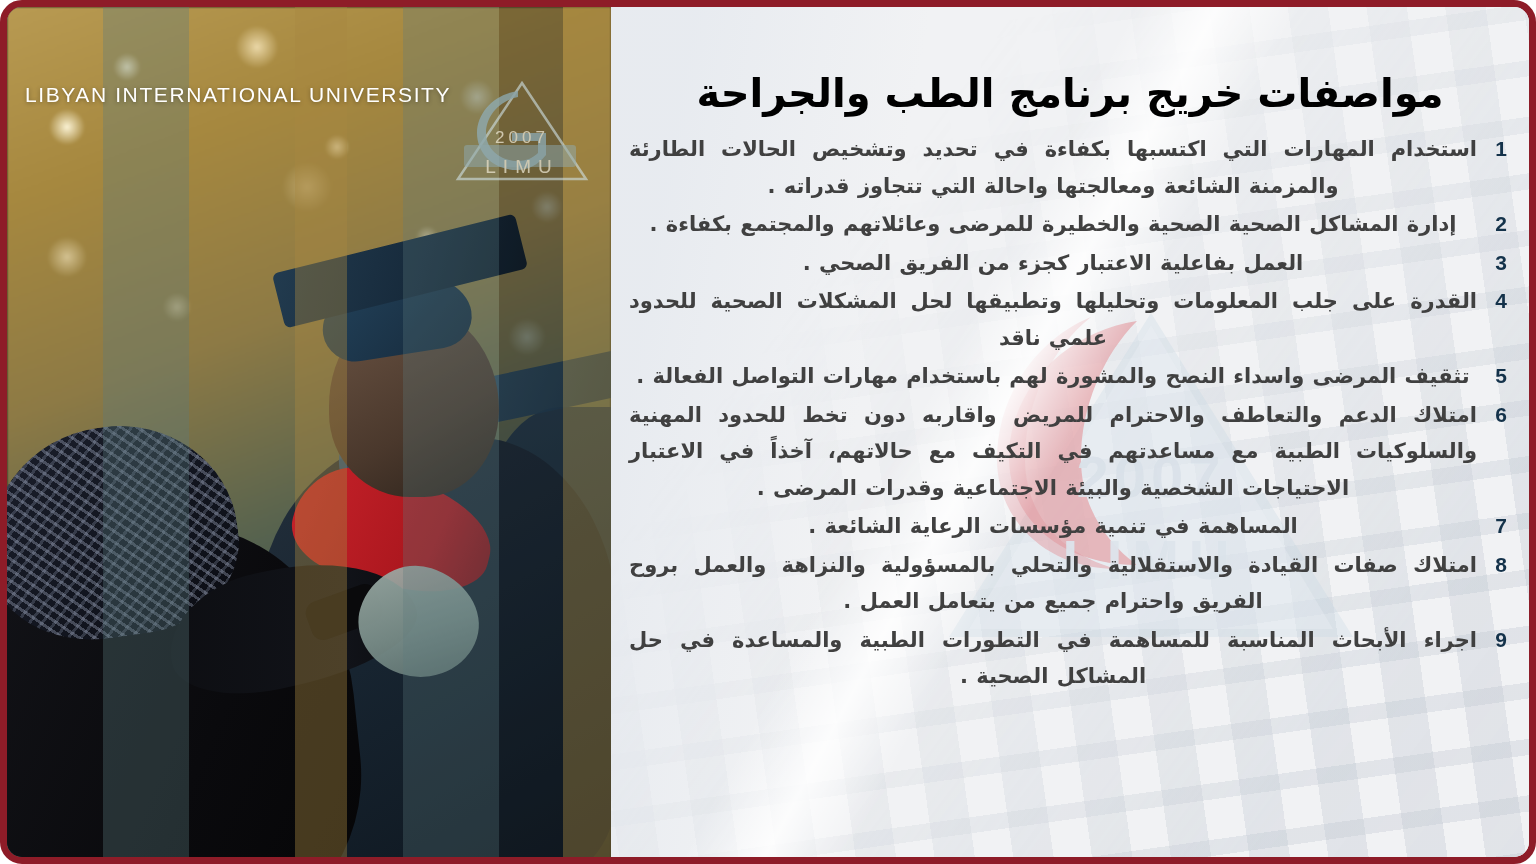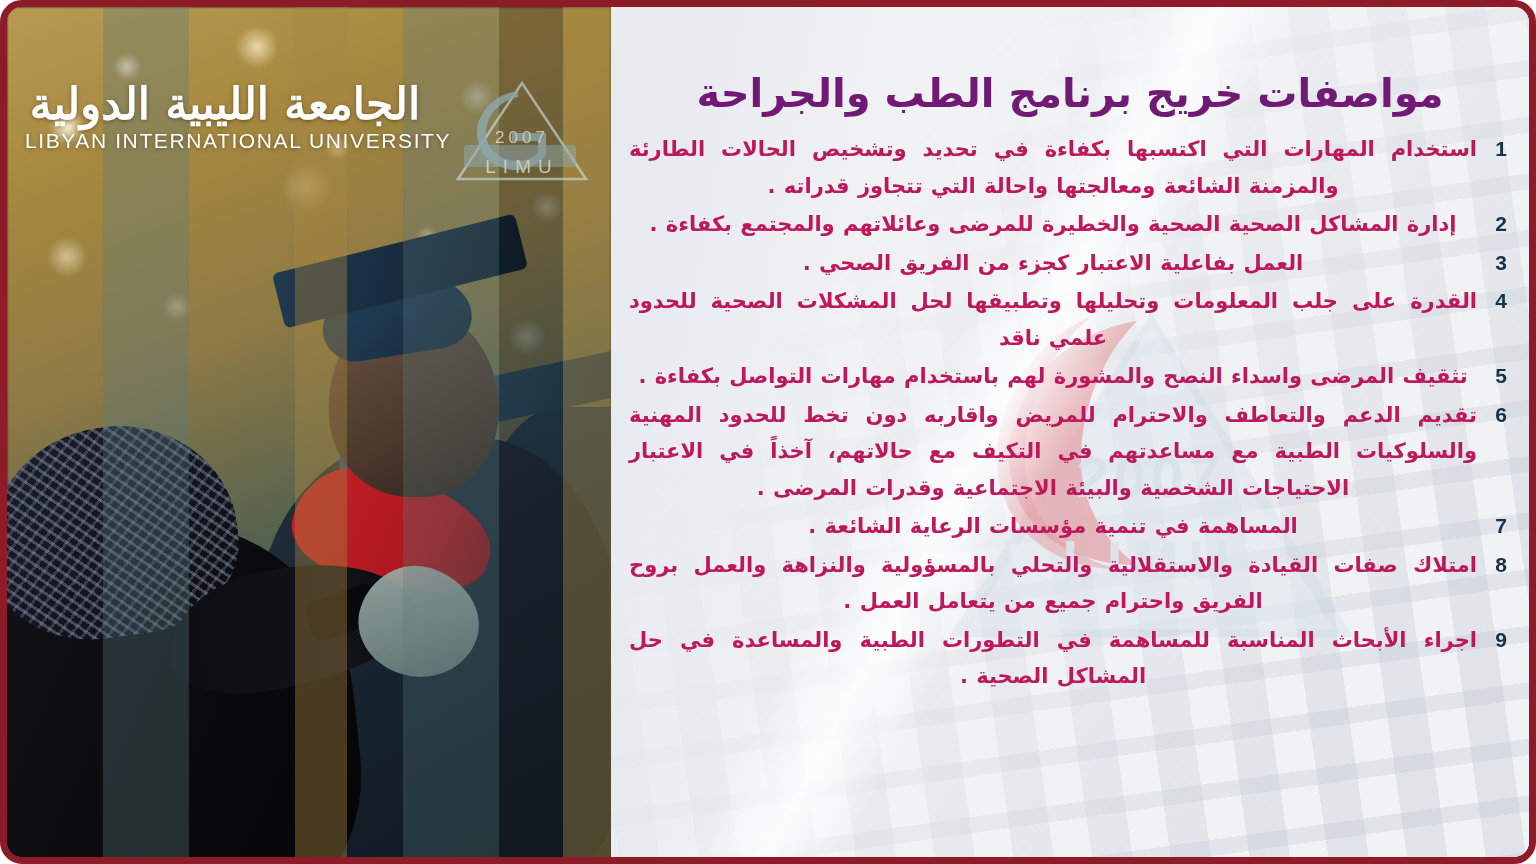--- a/index.html
+++ b/index.html
@@ -268,21 +268,21 @@
     pointer-events: none;
   }
 
   
   .title {
     position: absolute;
     top: 36px;
     right: 36px;
     left: 36px;
     text-align: center;
-    color: #701a75;
+    color: #000000;
     font-size: 40px;
     font-weight: 700;
     line-height: 1.15;
     letter-spacing: 0;
   }
 
   
   .list {
     position: absolute;
     top: 124px;
@@ -301,21 +301,21 @@
     min-width: 20px;
     text-align: right;
     color: #14324A;
     font-size: 21px;
     font-weight: 700;
     line-height: 36.5px;
     font-family: "Liberation Sans", sans-serif;
   }
   .txt {
     flex: 1 1 auto;
-    color: #be185d;
+    color: #404040;
     font-size: 21px;
     font-weight: 700;
     line-height: 36.5px;
     text-align: justify;
     text-align-last: center;
     word-spacing: 1px;
   }
 </style>
 </head>
 <body>
@@ -342,21 +342,20 @@
 
     <div class="stripes">
       <i class="st1"></i>
       <i class="st2"></i>
       <i class="st3"></i>
       <i class="st-dark"></i>
       <i class="st4"></i>
     </div>
 
     <div class="uni-logo">
-      <div class="ar">الجامعة الليبية الدولية</div>
       <div class="en">LIBYAN INTERNATIONAL UNIVERSITY</div>
     </div>
 
     <svg class="limu-mark" viewBox="0 0 136 108">
       <polygon points="68,4 132,100 4,100" fill="none" stroke="#cfe0e4" stroke-width="2.5" opacity=".75"></polygon>
       <path d="M64 18 C44 22 32 38 32 54 C32 70 46 82 64 82 C72 82 79 79 84 74 L84 62 L58 62 L58 54 L92 54 L92 76 C84 86 74 91 63 91 C40 91 23 75 23 54 C23 33 41 15 64 12 Z" fill="#8fb0bd" opacity=".85"></path>
       <rect x="10" y="66" width="112" height="22" rx="3" fill="#8fb0bd" opacity=".55"></rect>
       <text x="68" y="64" text-anchor="middle" font-family="Liberation Sans, sans-serif" font-size="17" letter-spacing="4" fill="#e9e3cf" opacity=".95">2007</text>
       <text x="68" y="94" text-anchor="middle" font-family="Liberation Sans, sans-serif" font-size="19" letter-spacing="7" fill="#e9e3cf" opacity=".92">LIMU</text>
     </svg>
@@ -396,26 +395,26 @@
         <span class="txt">العمل بفاعلية الاعتبار كجزء من الفريق الصحي .</span>
       </div>
 
       <div class="item">
         <span class="num">4</span>
         <span class="txt">القدرة على جلب المعلومات وتحليلها وتطبيقها لحل المشكلات الصحية للحدود علمي ناقد</span>
       </div>
 
       <div class="item">
         <span class="num">5</span>
-        <span class="txt">تثقيف المرضى واسداء النصح والمشورة لهم باستخدام مهارات التواصل بكفاءة .</span>
+        <span class="txt">تثقيف المرضى واسداء النصح والمشورة لهم باستخدام مهارات التواصل الفعالة .</span>
       </div>
 
       <div class="item">
         <span class="num">6</span>
-        <span class="txt">تقديم الدعم والتعاطف والاحترام للمريض واقاربه دون تخط للحدود المهنية والسلوكيات الطبية مع مساعدتهم في التكيف مع حالاتهم، آخذاً في الاعتبار الاحتياجات الشخصية والبيئة الاجتماعية وقدرات المرضى .</span>
+        <span class="txt">امتلاك الدعم والتعاطف والاحترام للمريض واقاربه دون تخط للحدود المهنية والسلوكيات الطبية مع مساعدتهم في التكيف مع حالاتهم، آخذاً في الاعتبار الاحتياجات الشخصية والبيئة الاجتماعية وقدرات المرضى .</span>
       </div>
 
       <div class="item">
         <span class="num">7</span>
         <span class="txt">المساهمة في تنمية مؤسسات الرعاية الشائعة .</span>
       </div>
 
       <div class="item">
         <span class="num">8</span>
         <span class="txt">امتلاك صفات القيادة والاستقلالية والتحلي بالمسؤولية والنزاهة والعمل بروح الفريق واحترام جميع من يتعامل العمل .</span>

